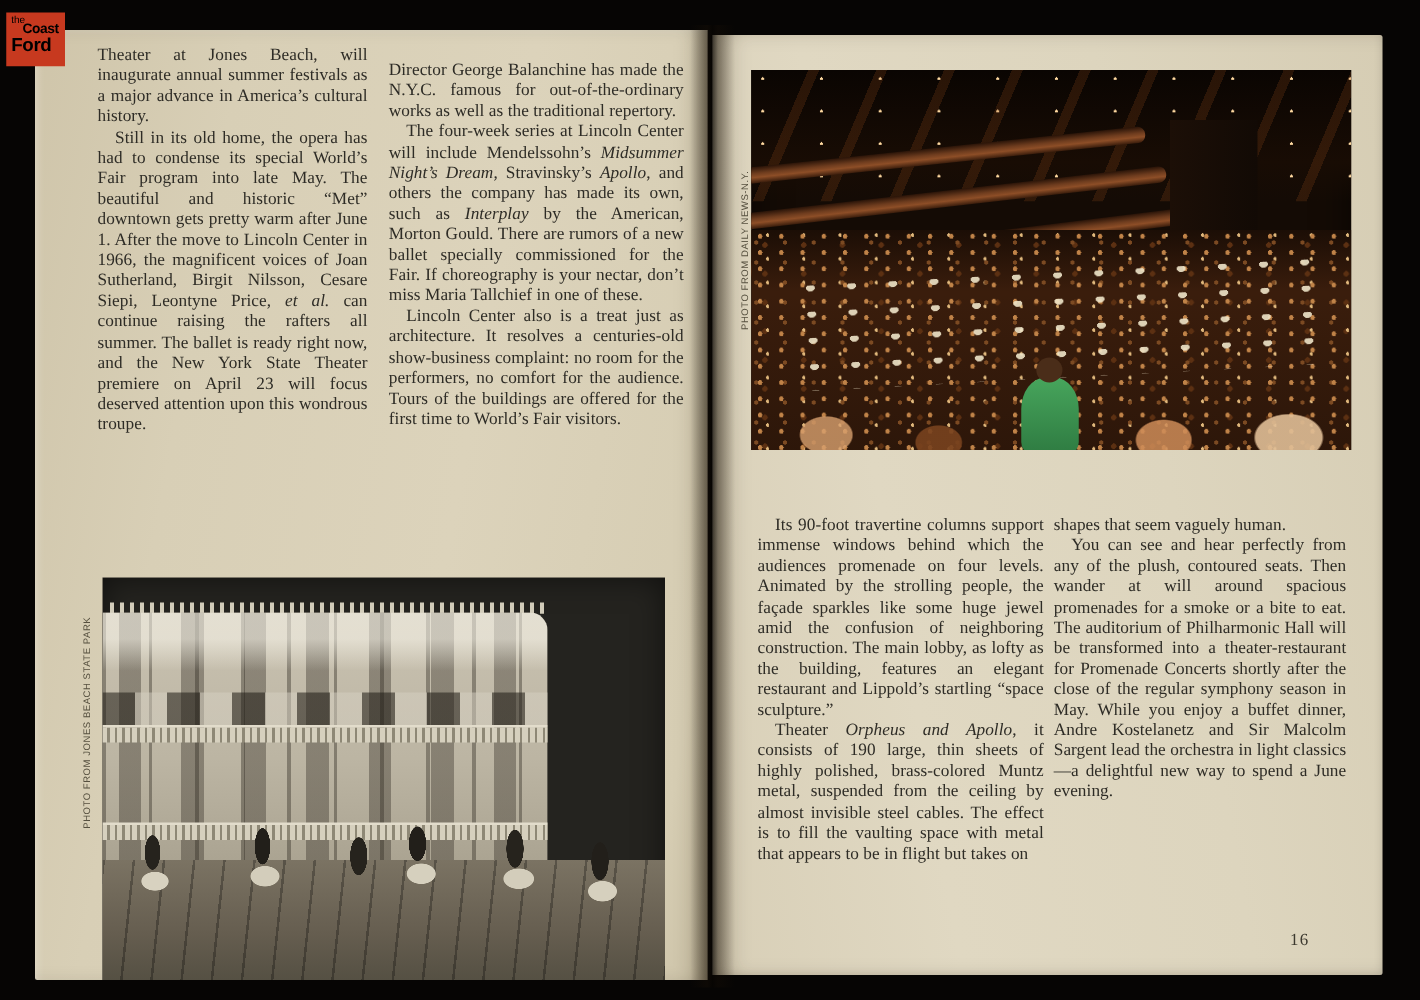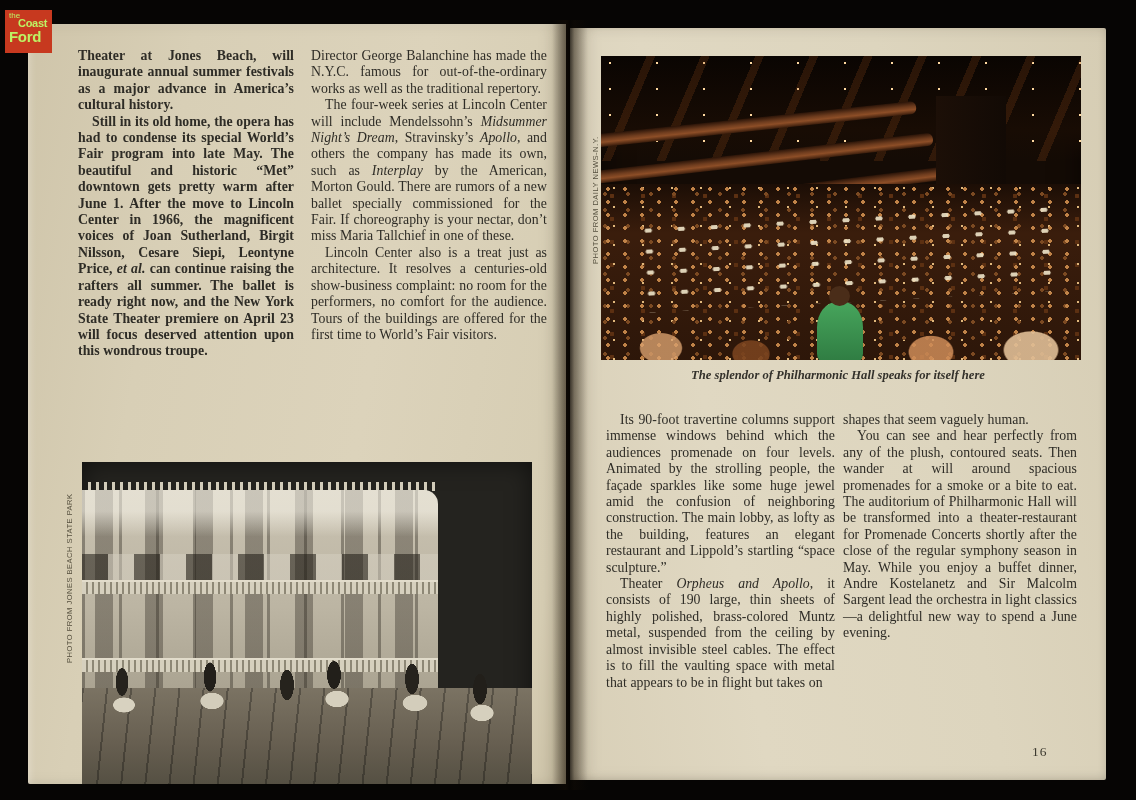--- a/index.html
+++ b/index.html
@@ -1,42 +1,42 @@
 <!DOCTYPE html>
 <html><head>
 <meta charset="utf-8">
 <style>
   html,body{margin:0;padding:0;background:#000;}
   .stage{position:relative;width:1136px;height:800px;background:#060504;overflow:hidden;
          font-family:"Liberation Serif", serif;}
 
   
   .logo{position:absolute;left:5px;top:10px;width:47px;height:43px;background:#c7391f;z-index:20;
-        font-family:"Liberation Sans", sans-serif;color:#bef264;}
+        font-family:"Liberation Sans", sans-serif;color:#000000;}
   .logo .l-the{position:absolute;left:4px;top:1px;font-size:8px;line-height:9px;}
   .logo .l-henry{position:absolute;left:13px;top:8px;font-size:11px;font-weight:bold;line-height:11px;letter-spacing:-.3px;}
   .logo .l-ford{position:absolute;left:4px;top:19px;font-size:15px;font-weight:bold;line-height:15px;letter-spacing:-.3px;}
 
   
   .page{position:absolute;}
   .page-left{left:28px;top:24px;width:538px;height:760px;border-radius:2px 0 0 2px;
     background:linear-gradient(100deg,#cfc5aa 0%,#d8cfb6 25%,#dcd3bb 60%,#d6cdb3 92%,#c9bfa4 100%);
     box-shadow:inset -16px 0 20px -12px rgba(35,25,10,.55), inset 4px 2px 8px -3px rgba(255,255,255,.35);}
   .page-right{left:570px;top:28px;width:536px;height:752px;border-radius:0 2px 2px 0;
     background:linear-gradient(260deg,#d6cdb4 0%,#ddd5be 35%,#e0d8c2 70%,#d8cfb7 100%);
     box-shadow:inset 18px 0 22px -13px rgba(35,25,10,.6), inset -3px -2px 8px -3px rgba(0,0,0,.15);}
   .gutter{position:absolute;left:552px;top:20px;width:36px;height:770px;z-index:6;pointer-events:none;
     background:linear-gradient(90deg,rgba(0,0,0,0) 0%,rgba(25,16,6,.38) 38%,rgba(8,5,2,.62) 50%,rgba(25,16,6,.30) 62%,rgba(0,0,0,0) 100%);}
 
   
   .col{position:absolute;text-align:justify;color:#2e2c26;font-size:13.8px;line-height:16.4px;letter-spacing:.05px;}
   .col p{margin:0;text-indent:14px;}
   .col p.noindent{text-indent:0;}
   .ital{font-style:italic;}
-  .col1{left:50px;top:24px;width:216px;font-weight:bold;}
+  .col1{left:50px;top:12px;width:216px;}
   .col2{left:283px;top:24px;width:236px;}
   .rcol1{left:36px;top:384px;width:229px;}
   .rcol2{left:273px;top:384px;width:234px;}
 
   
   .caption{position:absolute;font-style:italic;font-weight:bold;color:#33312b;text-align:center;}
   .caption-left{left:44px;right:24px;top:403px;font-size:12.8px;line-height:14.8px;}
   .caption-right{left:24px;right:24px;top:340px;font-size:12.6px;line-height:14px;}
   .credit{position:absolute;font-family:"Liberation Sans", sans-serif;font-size:7.6px;letter-spacing:.45px;
           color:#56503f;writing-mode:vertical-rl;transform:rotate(180deg);white-space:nowrap;}
@@ -179,21 +179,20 @@
       <div class="ph-tier t3"></div>
       <div class="ph-column"></div>
       <div class="ph-audience"></div>
       <div class="ph-programs"></div>
       <div class="ph-green-person"></div>
       <div class="ph-fore"></div>
     </div>
 
     <div class="credit credit-right">PHOTO FROM DAILY NEWS-N.Y.</div>
 
-    <div class="caption caption-right">The splendor of Philharmonic Hall speaks for itself here</div>
 
     <div class="col rcol1">
       <p><span>Its 90-foot travertine columns support immense windows behind which the audiences promenade on four levels. Animated by the strolling people, the façade sparkles like some huge jewel amid the confusion of neighboring construction. The main lobby, as lofty as the building, features an elegant restaurant and Lippold’s startling “space sculpture.”</span></p>
       <p><span>Theater </span><span class="ital">Orpheus and Apollo</span><span>, it consists of 190 large, thin sheets of highly polished, brass-colored Muntz metal, suspended from the ceiling by almost invisible steel cables. The effect is to fill the vaulting space with metal that appears to be in flight but takes on</span></p>
     </div>
 
     <div class="col rcol2">
       <p class="noindent"><span>shapes that seem vaguely human.</span></p>
       <p><span>You can see and hear perfectly from any of the plush, contoured seats. Then wander at will around spacious promenades for a smoke or a bite to eat. The auditorium of Philharmonic Hall will be transformed into a theater-restaurant for Promenade Concerts shortly after the close of the regular symphony season in May. While you enjoy a buffet dinner, Andre Kostelanetz and Sir Malcolm Sargent lead the orchestra in light classics—a delightful new way to spend a June evening.</span></p>
     </div>

